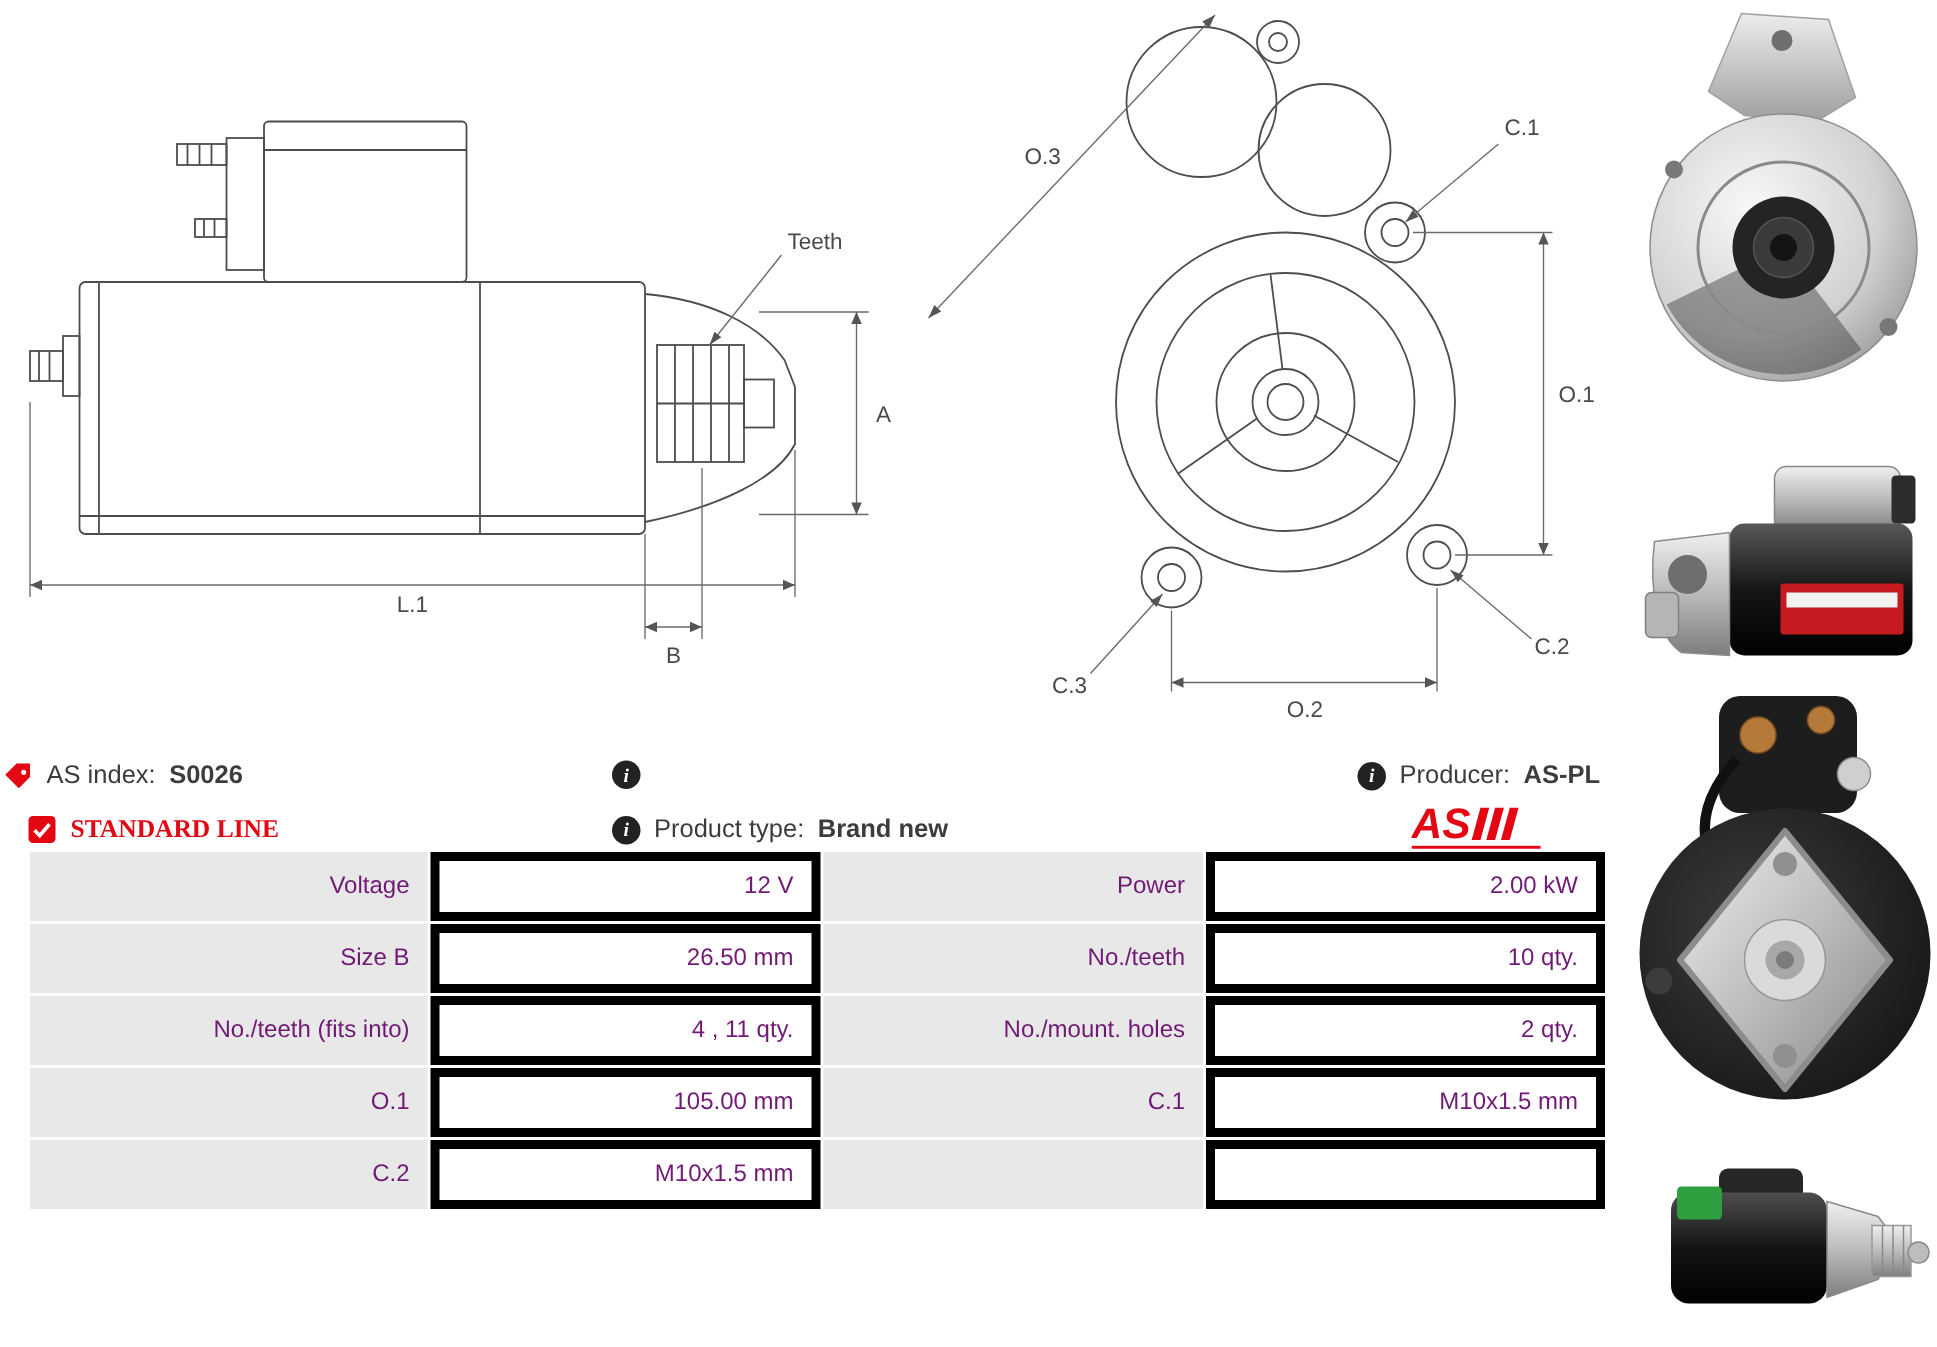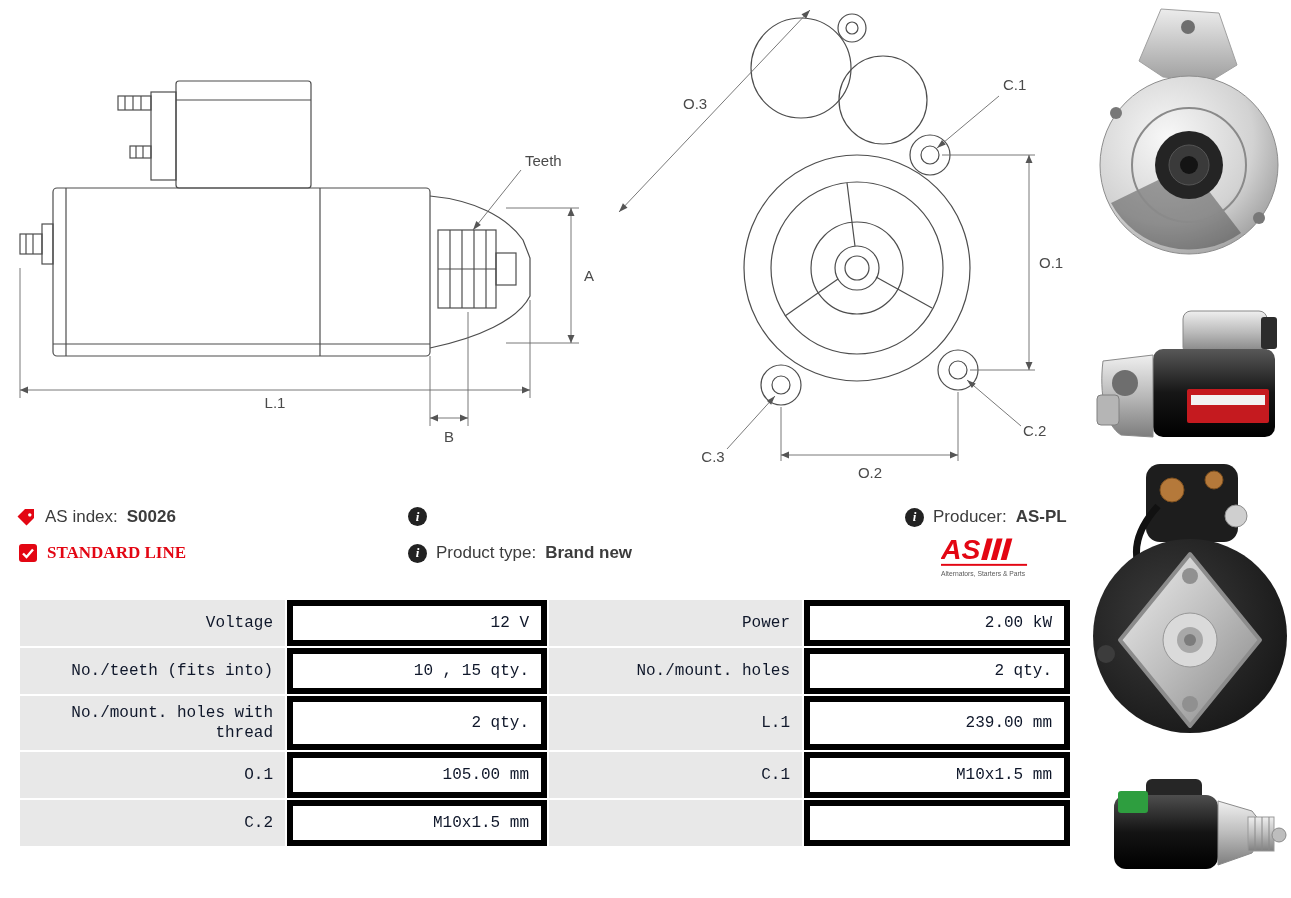--- a/index.html
+++ b/index.html
@@ -13,23 +13,23 @@
 
   
   .info-line { position:absolute; display:flex; align-items:center; gap:9px; font-size:17px; color:#3c3c3c; white-space:nowrap; }
   .info-line .b { font-weight:bold;text-align:right; }
   .red { color:#e30613; font-weight:bold;font-family:Liberation Serif, serif; }
   .icon-info { width:19px; height:19px; min-width:19px; border-radius:50%; background:#222;
                color:#fff; display:flex; align-items:center; justify-content:center;
                font-family:"Liberation Serif", serif; font-style:italic; font-weight:bold; font-size:13px; }
 
   
-  .spec-table { position:absolute; left:18px; top:598px; width:1054px;
+  .spec-table { position:absolute; left:18px; top:566px; width:1054px;
                 border-collapse:separate; border-spacing:2px; table-layout:fixed;
-                font-size:16px; color:#0f172a;font-family:Liberation Mono, monospace; }
+                font-size:16px; color:#701a75; }
   .spec-table td { padding:7px 12px; text-align:right; vertical-align:middle; line-height:1.25; }
   .spec-table td.lbl { background:#e8e8e8; white-space:pre-line; }
   .spec-table td.val { background:#fff; border:6px solid #000000; }
 
   
   .photos { position:absolute; left:1085px; top:0; width:206px; height:898px;
             display:flex; flex-direction:column; align-items:center; }
   .photo { display:flex; align-items:center; justify-content:center; background:#fff; }
 
   
@@ -271,21 +271,21 @@
         <path d="M130,32 L164,42 L178,60 L164,84 L130,96 Z" fill="url(#g4)" stroke="#8a8a8a"></path>
         <rect x="160" y="48" width="26" height="34" fill="url(#g4)" stroke="#999"></rect>
         <line x1="167" y1="48" x2="167" y2="82" stroke="#8a8a8a"></line>
         <line x1="174" y1="48" x2="174" y2="82" stroke="#8a8a8a"></line>
         <line x1="181" y1="48" x2="181" y2="82" stroke="#8a8a8a"></line>
         <circle cx="191" cy="66" r="7" fill="#bdbdbd" stroke="#8a8a8a"></circle>
       </svg>
     </div>
   </div>
 
-  <div class="info-line" style="left:16px; top:507px;">
+  <div class="info-line" style="left:2px; top:507px;">
     <svg width="20" height="20" viewBox="0 0 20 20">
       <path d="M1.5,9.5 L9,2 L18,2 L18,11 L10.5,18.5 Z M13.8,6.2 a1.7,1.7 0 1 0 0.01,0 Z" fill="#e30613" fill-rule="evenodd"></path>
     </svg>
     <span>AS index:</span>
     <span class="b">S0026</span>
   </div>
 
   <div class="info-line" style="left:18px; top:543px;">
     <svg width="20" height="20" viewBox="0 0 20 20">
       <rect x="1" y="1" width="18" height="18" rx="3" fill="#e30613"></rect>
@@ -329,31 +329,30 @@
         <col style="width:266px">
     </colgroup>
     <tbody>
       <tr>
         <td class="lbl">Voltage</td>
         <td class="val">12 V</td>
         <td class="lbl">Power</td>
         <td class="val">2.00 kW</td>
       </tr>
       <tr>
+        <td class="lbl">Size B</td>
+        <td class="val">26.50 mm</td>
+        <td class="lbl">No./teeth</td>
+        <td class="val">10 qty.</td>
+      </tr>
+      <tr>
         <td class="lbl">No./teeth (fits into)</td>
-        <td class="val">10 , 15 qty.</td>
+        <td class="val">4 , 11 qty.</td>
         <td class="lbl">No./mount. holes</td>
         <td class="val">2 qty.</td>
-      </tr>
-      <tr>
-        <td class="lbl">No./mount. holes with
-thread</td>
-        <td class="val">2 qty.</td>
-        <td class="lbl">L.1</td>
-        <td class="val">239.00 mm</td>
       </tr>
       <tr>
         <td class="lbl">O.1</td>
         <td class="val">105.00 mm</td>
         <td class="lbl">C.1</td>
         <td class="val">M10x1.5 mm</td>
       </tr>
       <tr>
         <td class="lbl">C.2</td>
         <td class="val">M10x1.5 mm</td>

